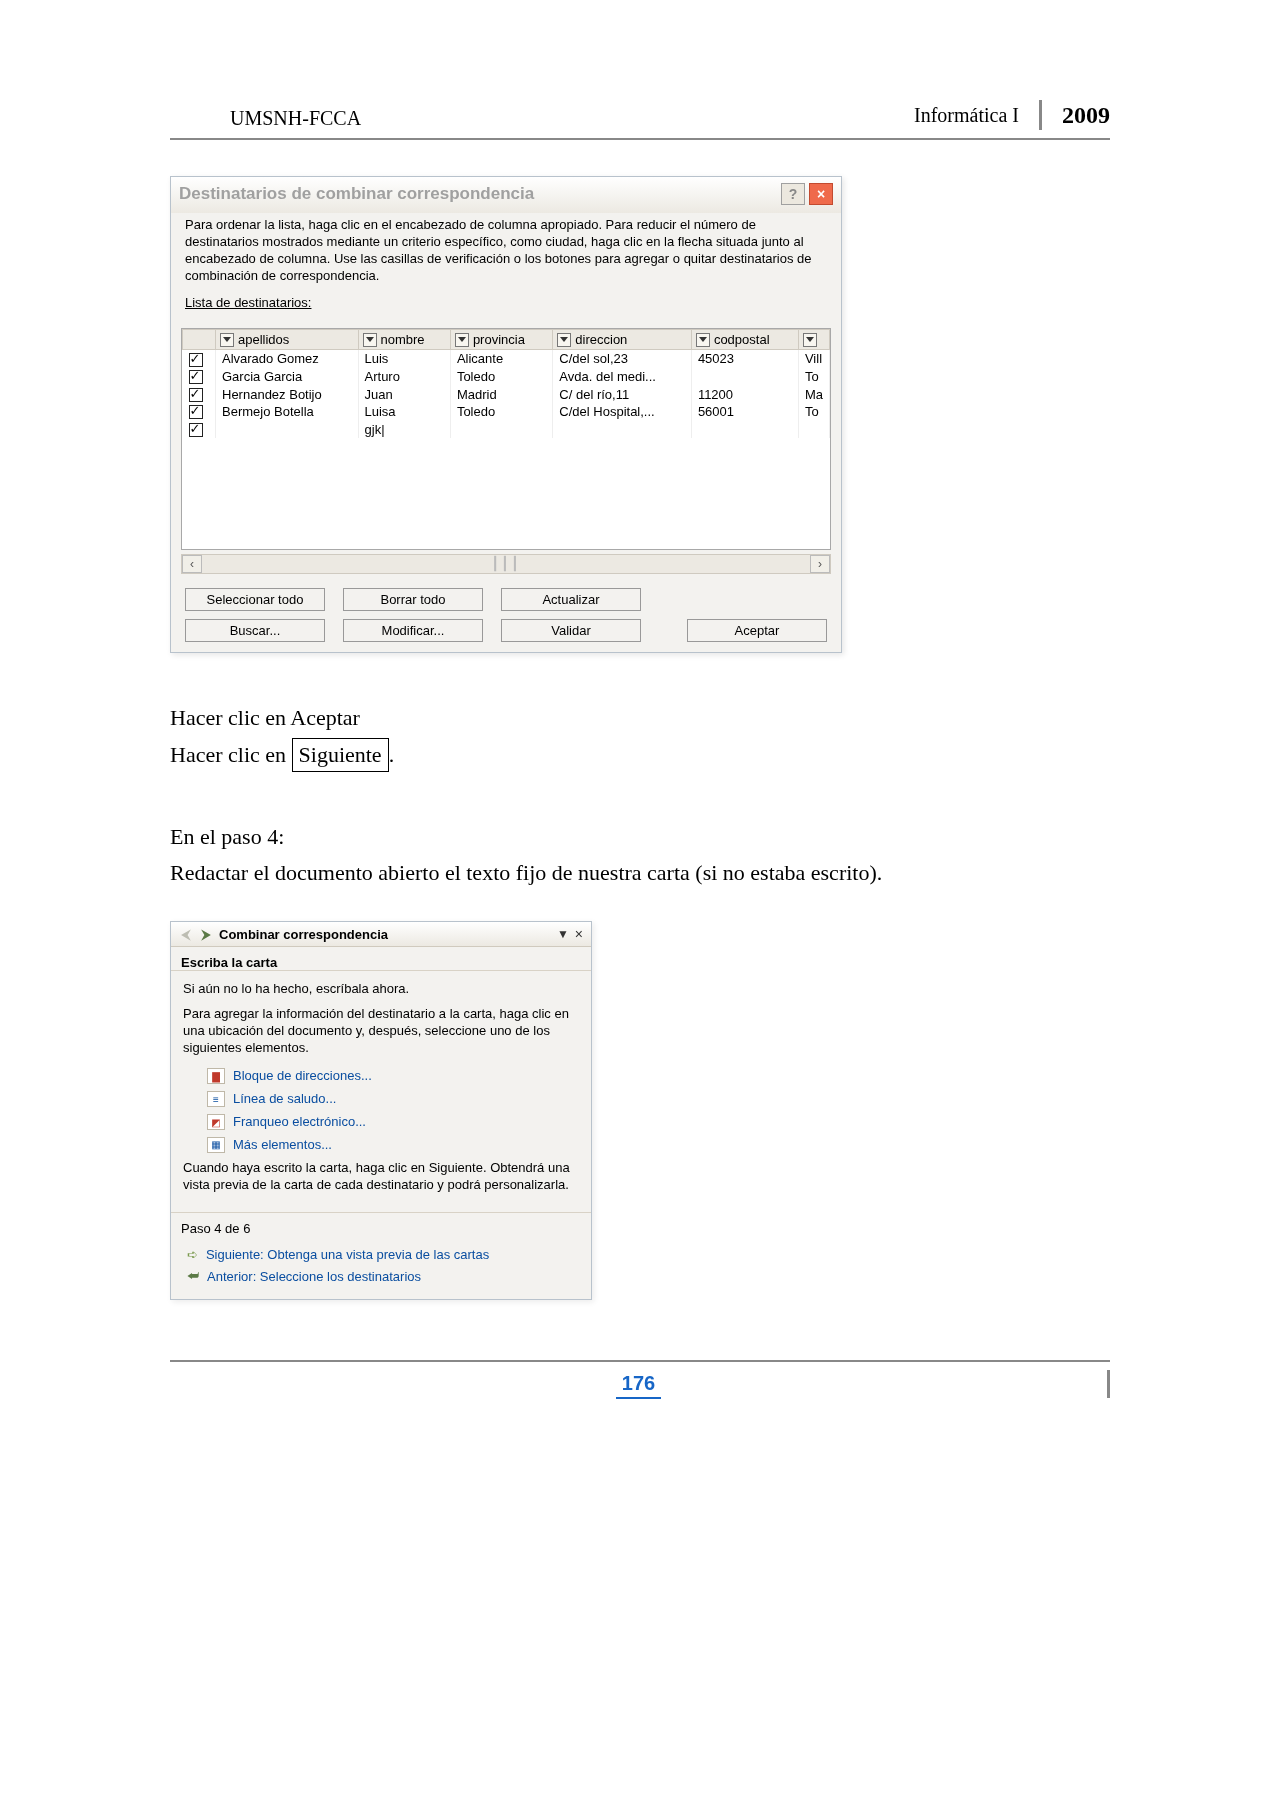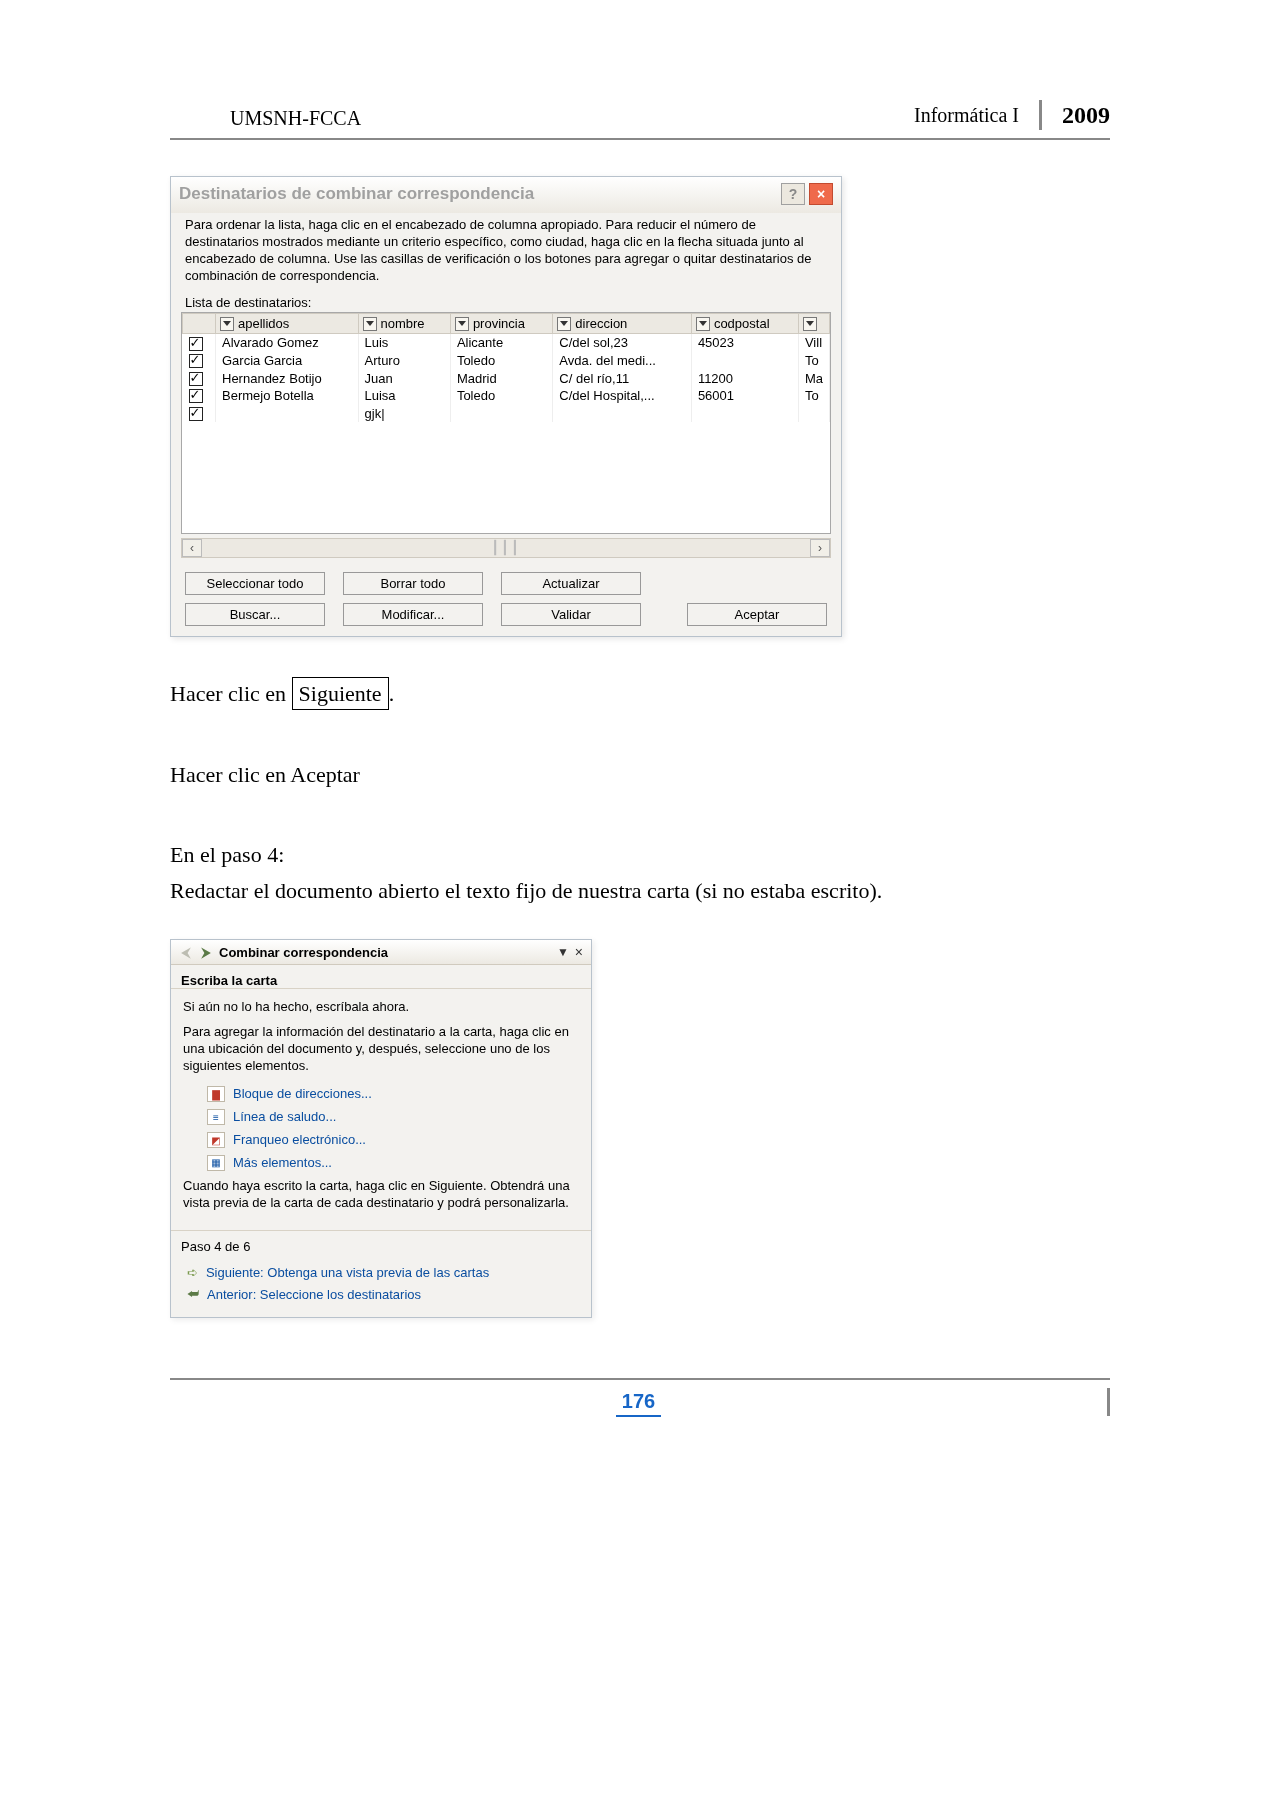--- a/index.html
+++ b/index.html
@@ -72,21 +72,22 @@
     background: #ef6a4b;
     color: #fff;
     border-color: #c24a2f;
     font-weight: bold;
   }
   .dlg1-desc {
     padding: 4px 14px 6px 14px;
     line-height: 1.3;
   }
   .dlg1-list-label {
-    padding: 4px 14px 2px 14px;
+    padding: 4px 14px 18px 14px;
+    text-decoration: underline;
   }
   .table-wrap {
     margin: 0 10px 4px 10px;
     background: #fff;
     border: 1px solid #a8a8a8;
     height: 220px;
     overflow: hidden;
   }
   table.data {
     border-collapse: collapse;
@@ -370,24 +371,24 @@
       <span class="win-btn">Actualizar</span>
     </div>
     <div class="dlg1-actions2">
       <span class="win-btn">Buscar...</span>
       <span class="win-btn">Modificar...</span>
       <span class="win-btn">Validar</span>
       <span class="win-btn accent-right">Aceptar</span>
     </div>
   </div>
 
+  <p class="body-text" style="margin-top:50px; margin-bottom:6px;">Hacer clic en Aceptar</p>
   <p class="body-text" style="margin-top:0;">
     <span>Hacer clic en </span><span class="siguiente-box">Siguiente</span><span>.</span>
   </p>
-  <p class="body-text" style="margin-top:50px; margin-bottom:6px;">Hacer clic en Aceptar</p>
 
   <p class="body-text" style="margin-top:50px; margin-bottom:6px;">En el paso 4:</p>
   <p class="body-text" style="margin-top:0;">Redactar el documento abierto el texto fijo de nuestra carta (si no estaba escrito).</p>
 
   <div class="panel2">
     <div class="p2-head">
       <span class="p2-nav disabled">⮜</span>
       <span class="p2-nav">⮞</span>
       <span class="p2-title">Combinar correspondencia</span>
       <span class="p2-drop">▼</span>

